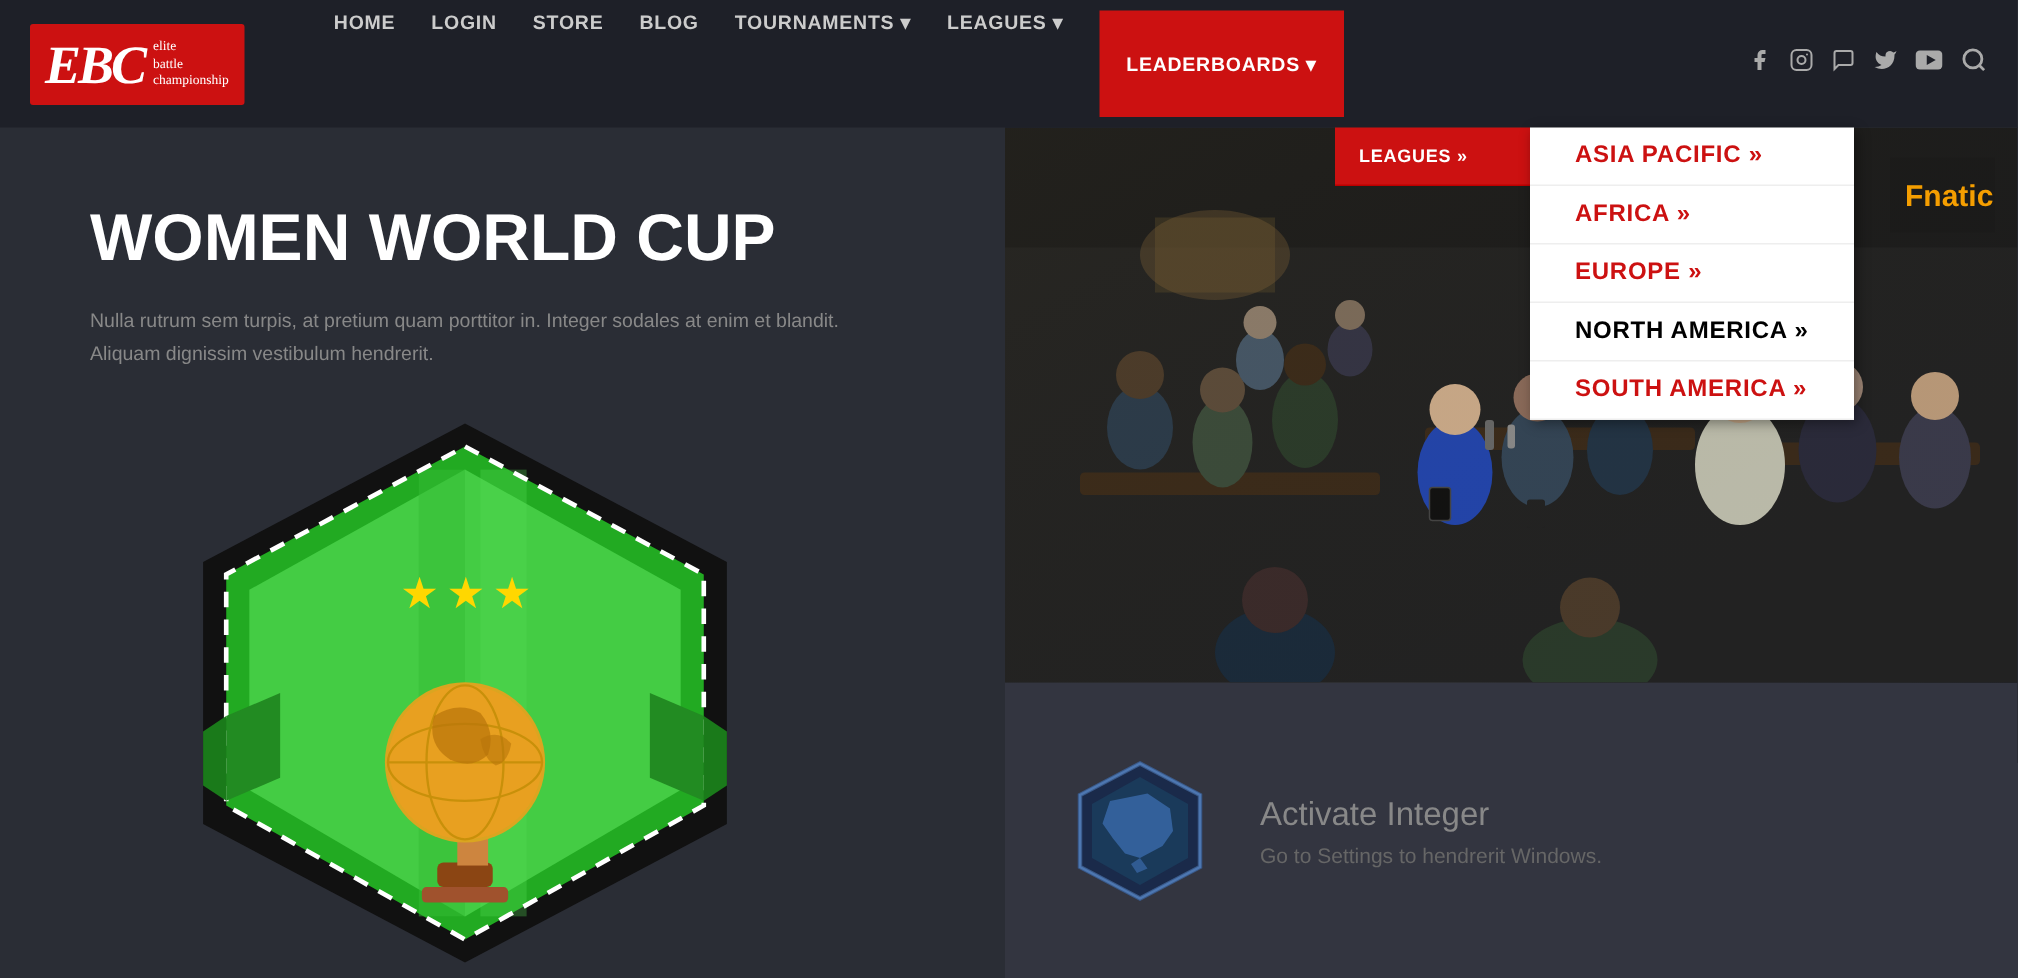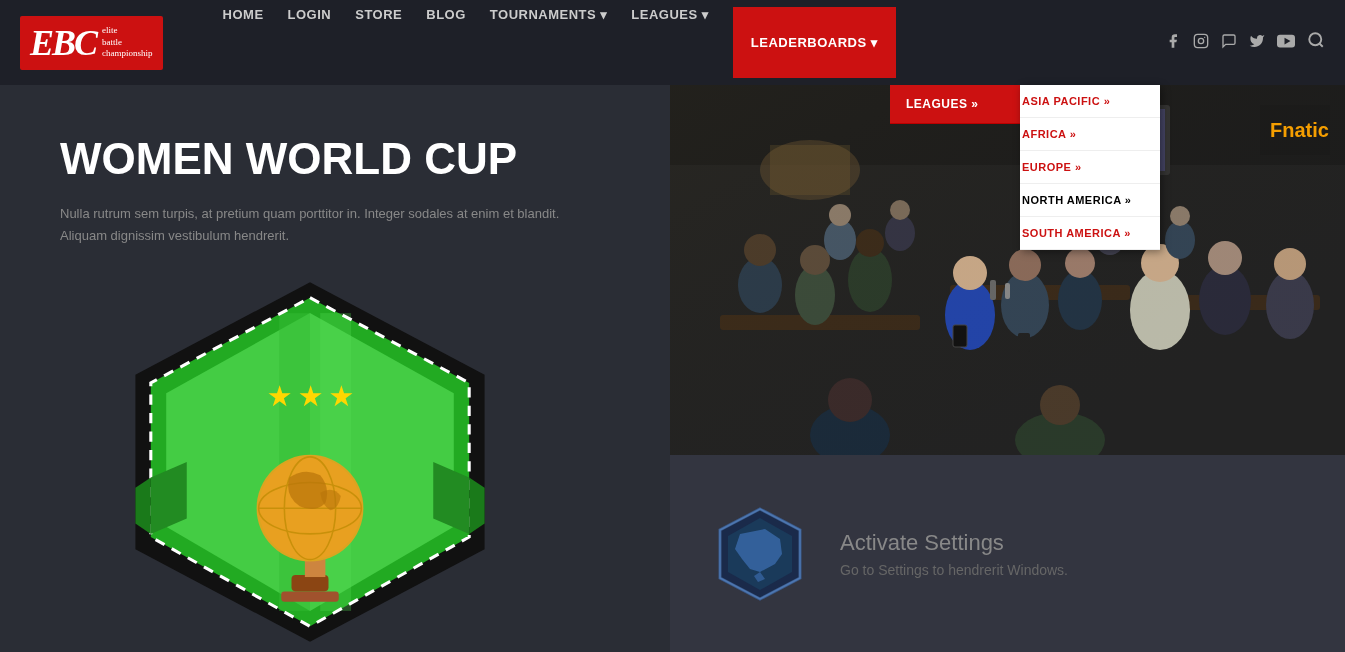--- a/index.html
+++ b/index.html
@@ -128,23 +128,23 @@
       top: 85px;
       left: 1020px;
       background-color: white;
       z-index: 300;
       min-width: 140px;
       box-shadow: 2px 2px 8px rgba(0,0,0,0.4);
     }
 
     .sub-item {
       color: #cc1111;
-      font-size: 11px;
+      font-size: 16px;
       font-weight: 700;
-      padding: 10px 2px;
+      padding: 10px 30px;
       cursor: pointer;
       text-transform: uppercase;
       letter-spacing: 0.5px;
       border-bottom: 1px solid #eeeeee;
     }
     .sub-item.active { color: #000000; font-weight: 800; }
 
     
     #main-content {
       display: flex;
@@ -450,19 +450,19 @@
 
           <polygon points="50,14 82,32 82,68 50,86 18,68 18,32" fill="#1a3a5a"></polygon>
 
           <path d="M30,30 L55,25 L70,35 L72,50 L65,60 L50,68 L40,65 L32,55 L25,45 Z" fill="#3a6aaa" opacity="0.8"></path>
           <path d="M50,68 L55,75 L48,78 L44,72 Z" fill="#3a6aaa" opacity="0.7"></path>
 
           <polygon points="50,5 90,26 90,74 50,95 10,74 10,26" fill="none" stroke="#5a8acc" stroke-width="1.5" opacity="0.6"></polygon>
         </svg>
       </div>
       <div class="activate-text">
-        <h2>Activate Settings</h2>
+        <h2>Activate Integer</h2>
         <p>Go to Settings to hendrerit Windows.</p>
       </div>
     </div>
   </div>
 
 </div>
 
 </body></html>

